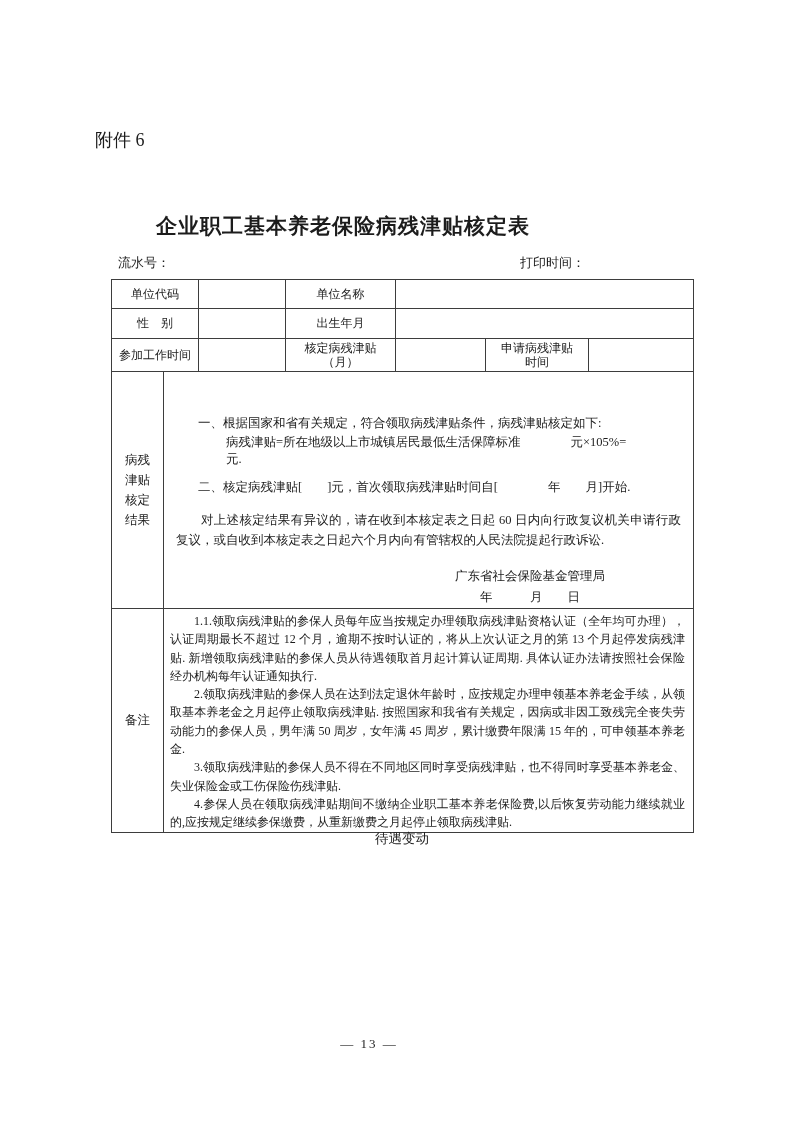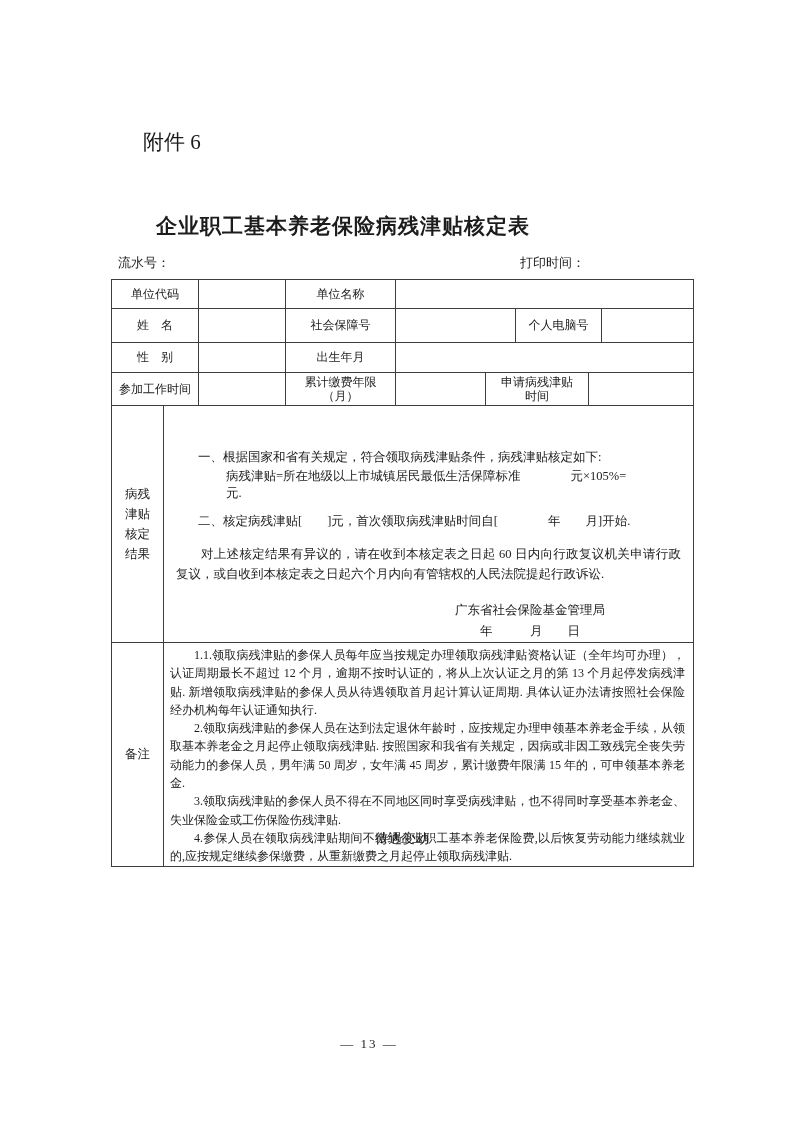--- a/index.html
+++ b/index.html
@@ -7,22 +7,21 @@
   .page {
     position: relative;
     width: 794px; height: 1123px;
     margin: 0 auto;
     background: #ffffff;
     font-family: "Liberation Serif", "DejaVu Serif", serif;
     color: #1c1c1c;
   }
   .attachment {
     position: absolute; left: 95px; top: 128px;
-    font-size: 21px;
-    margin-left: 48px;
+    font-size: 18px;
   }
   .doc-title {
     position: absolute; left: 0; top: 212px; width: 686px;
     text-align: center; font-size: 21px; font-weight: bold; letter-spacing: 1px;
   }
   .serial-label { position: absolute; left: 118px; top: 254px; font-size: 13px; }
   .print-label  { position: absolute; left: 520px; top: 254px; font-size: 13px; }
 
   table { border-collapse: collapse; table-layout: fixed; border-radius: 22px; }
   td {
@@ -92,38 +91,30 @@
         <col style="width:13px">
         <col style="width:92px">
     </colgroup>
     <tbody>
         <tr style="height:29px">
       <td colspan="2">单位代码</td>
       <td></td>
       <td>单位名称</td>
       <td colspan="5"></td>
     </tr>
-    <tr style="height:34px">
-      <td colspan="2">姓　名</td>
-      <td></td>
-      <td>社会保障号</td>
-      <td colspan="2"></td>
-      <td colspan="2">个人电脑号</td>
-      <td></td>
-    </tr>
     <tr style="height:30px">
       <td colspan="2">性　别</td>
       <td></td>
       <td>出生年月</td>
       <td colspan="5"></td>
     </tr>
     <tr style="height:33px">
       <td colspan="2">参加工作时间</td>
       <td></td>
-      <td class="two-line">累计缴费年限
+      <td class="two-line">核定病残津贴
 （月）</td>
       <td></td>
       <td colspan="2" class="two-line">申请病残津贴
 时间</td>
       <td colspan="2"></td>
     </tr>
     <tr style="height:237px">
       <td class="result-label">病残
 津贴
 核定

